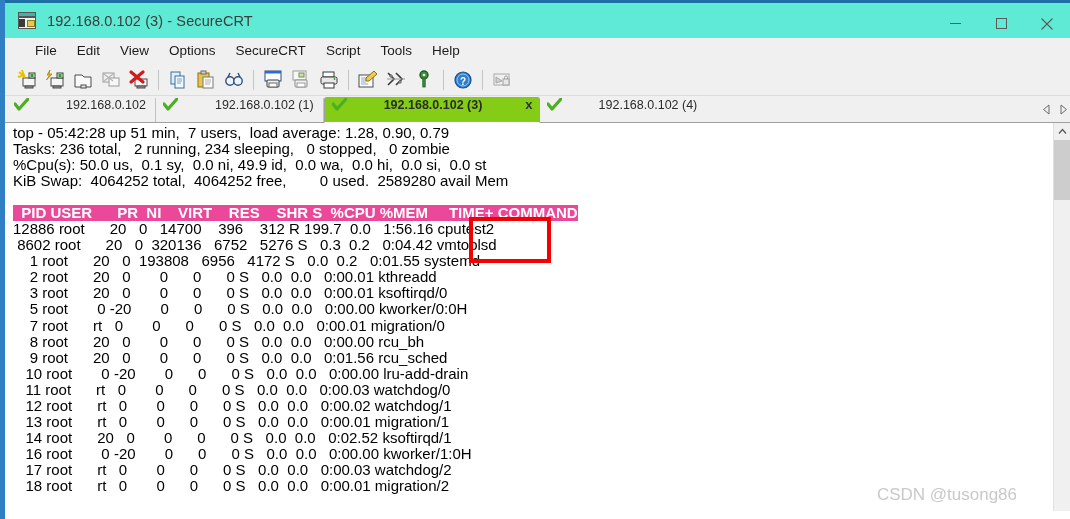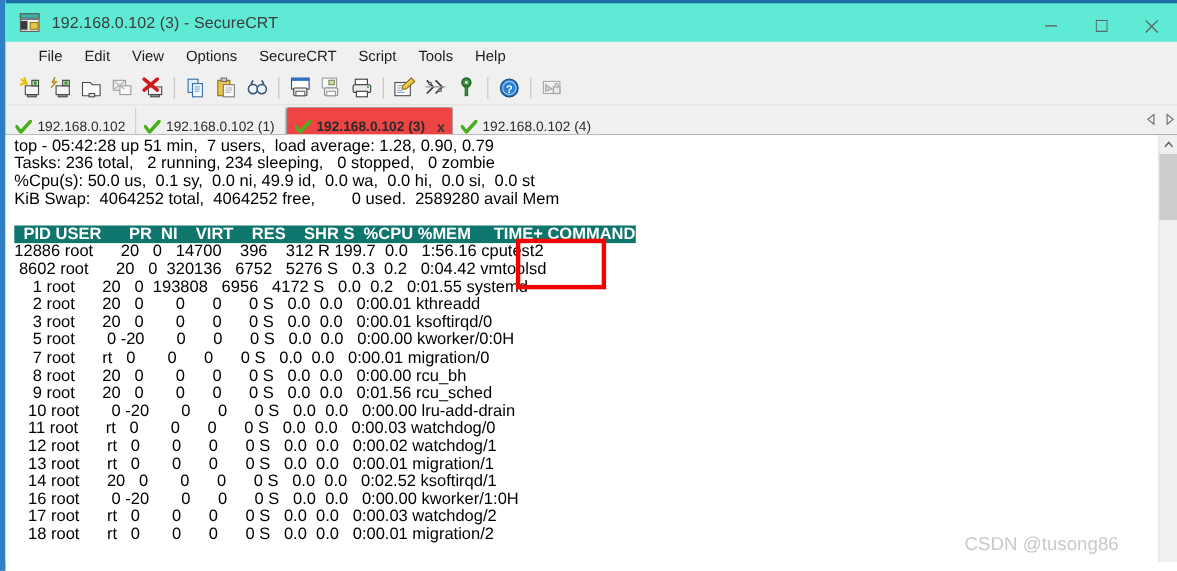--- a/index.html
+++ b/index.html
@@ -115,31 +115,32 @@
     background: #f0f0f0;
     display: flex;
     align-items: flex-end;
     position: relative;
     border-bottom: 1px solid #a0a0a0;
     padding-left: 2px;
   }
   .tab {
     height: 24px;
     display: flex;
-    align-items: flex-end;
+    align-items: flex-start;
     padding: 0 9px 0 7px;
     font-size: 12.5px;
     color: #2b2b2b;
     white-space: nowrap;
     position: relative;
     background: #f0f0f0;
     border-right: 1px solid #c3c3c3;
+    gap: 32px;
   }
   .tab.active {
-    background: #ef4444;
+    background: #84cc16;
     border: 1px solid #a0a0a0;
     border-bottom: 1px solid #ffffff;
     border-radius: 3px 3px 0 0;
     height: 26px;
     margin-bottom: -1px;
     font-weight: bold;
     z-index: 3;
     padding-right: 4px;
   }
   .tab .check { margin-right: 5px; flex: 0 0 auto; display:block; }
@@ -176,21 +177,21 @@
     padding: 0 0 0 8px;
     font-family: Liberation Sans, sans-serif;
     font-size: 15px;
     line-height: 16.05px;
     color: #000000;
     white-space: pre;
     letter-spacing: 0px;
     font-weight: normal;
   }
   .hdr-row {
-    background: #0f766e;
+    background: #ec4899;
     color: #ffffff;
     display: inline-block;
     font-weight: bold;
   }
   
   .redbox {
     position: absolute;
     left: 464px; top: 94px;
     width: 82px; height: 46px;
     border: 4px solid #f40000;

